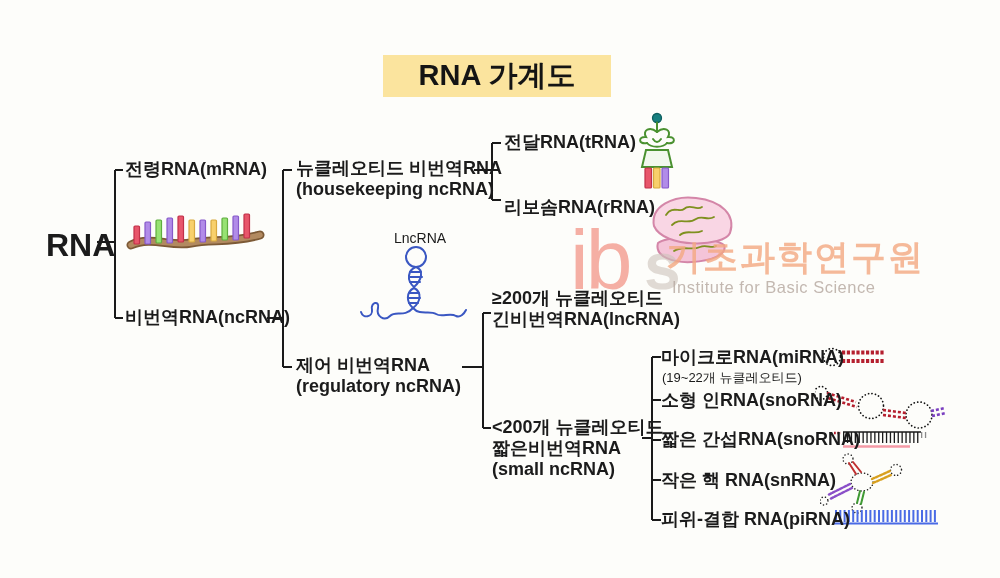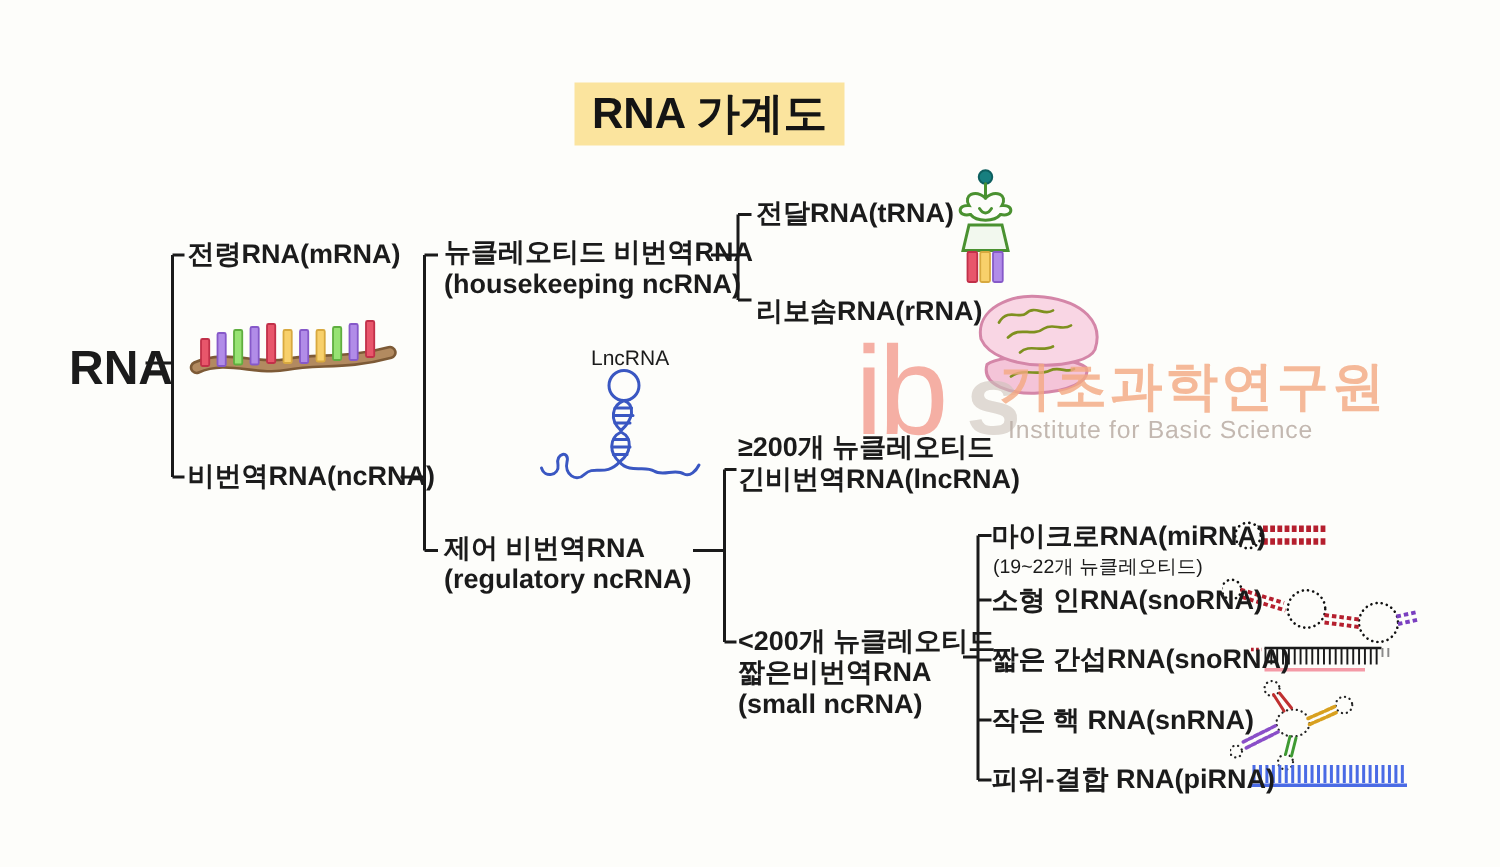--- a/index.html
+++ b/index.html
@@ -4,21 +4,21 @@
 <style>
   html,body{margin:0;padding:0;}
   body{
     width:1000px;height:578px;position:relative;overflow:hidden;
     background:#fdfdfa;
     font-family:"Liberation Sans","DejaVu Sans",sans-serif;
     color:#1b1b1b;
   }
   .abs{position:absolute;}
   #title-box{
-    left:383px;top:55px;width:180px;height:42px;
+    left:383px;top:55px;width:228px;height:42px;
     background:#fbe49e;display:flex;align-items:center;justify-content:center;
     font-size:29px;font-weight:700;color:#141414;z-index:5;
   }
   .node{
     font-size:18px;font-weight:600;line-height:21px;white-space:nowrap;z-index:4;
   }
   .node .sub{display:block;}
   #root-label{left:46px;top:227px;font-size:32px;font-weight:600;z-index:4;}
   #lbl-mrna{left:125px;top:159px;}
   #lbl-ncrna{left:125px;top:307px;}

